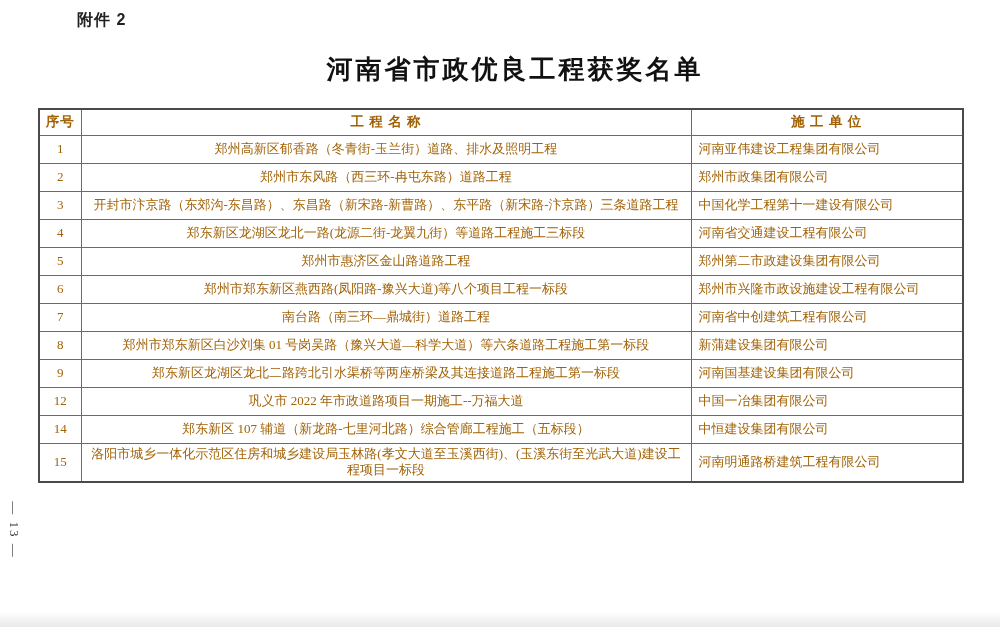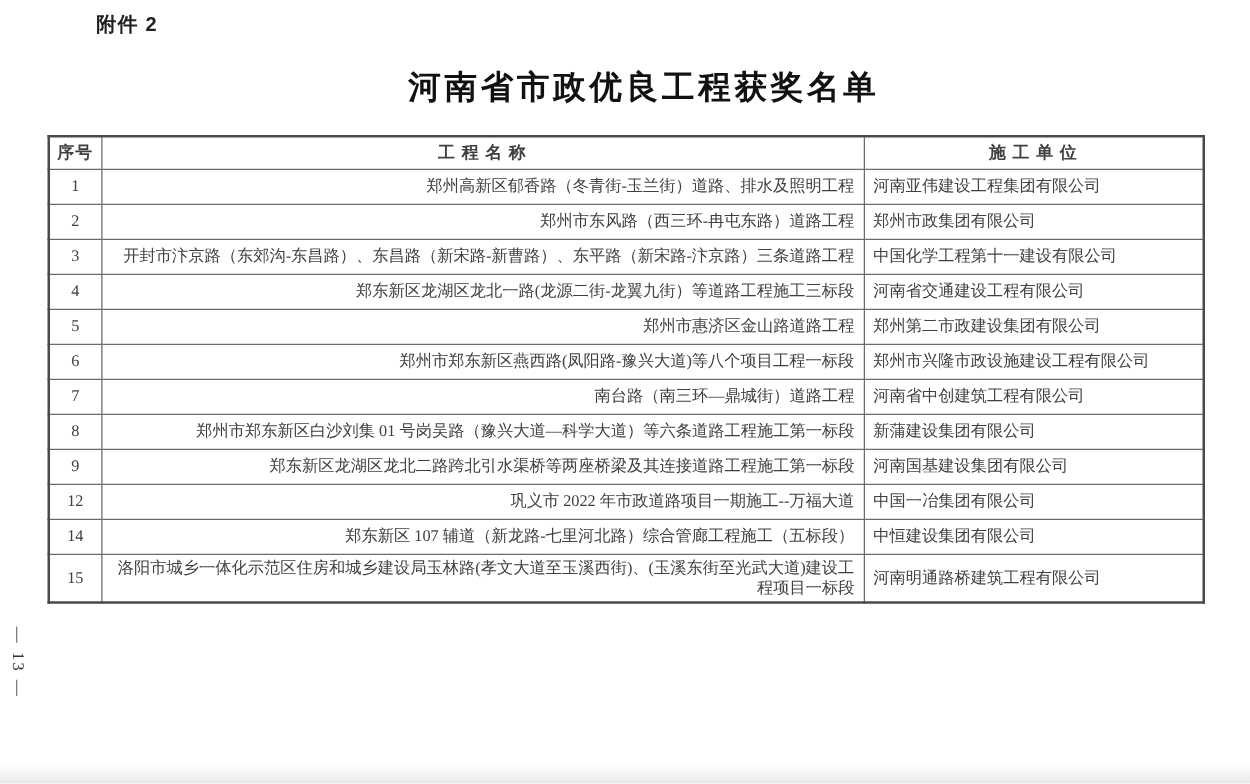--- a/index.html
+++ b/index.html
@@ -40,41 +40,41 @@
     color: #111;
   }
   .awards-table {
     position: absolute;
     left: 38px;
     top: 108px;
     width: 924px;
     border-collapse: collapse;
     table-layout: fixed;
     font-size: 13px;
-    color: #404040;
+    color: #a16207;
   }
   .awards-table th, .awards-table td {
     border: 1px solid #6b6b6b;
     padding: 2px 7px;
     line-height: 1.3;
     vertical-align: middle;
     overflow: hidden;
   }
   .awards-table { border: 2px solid #4a4a4a; }
   .awards-table thead th {
     height: 26px;
     font-size: 13.5px;
     font-weight: bold;
     text-align: center;
     letter-spacing: 1px;
     padding: 2px 4px;
   }
   .awards-table tbody td { height: 28px; }
   .col-seq     { width: 42px;  text-align: center; }
-  .col-project { width: 610px; text-align: right; }
+  .col-project { width: 610px; text-align: center; }
   .col-company { width: 272px; text-align: left; margin-left: 28px; }
   .page-number-vertical {
     position: absolute;
     left: 14px;
     top: 530px;
     transform: translate(-50%, -50%) rotate(90deg);
     transform-origin: center center;
     font-size: 13px;
     letter-spacing: 2px;
     color: #333;

